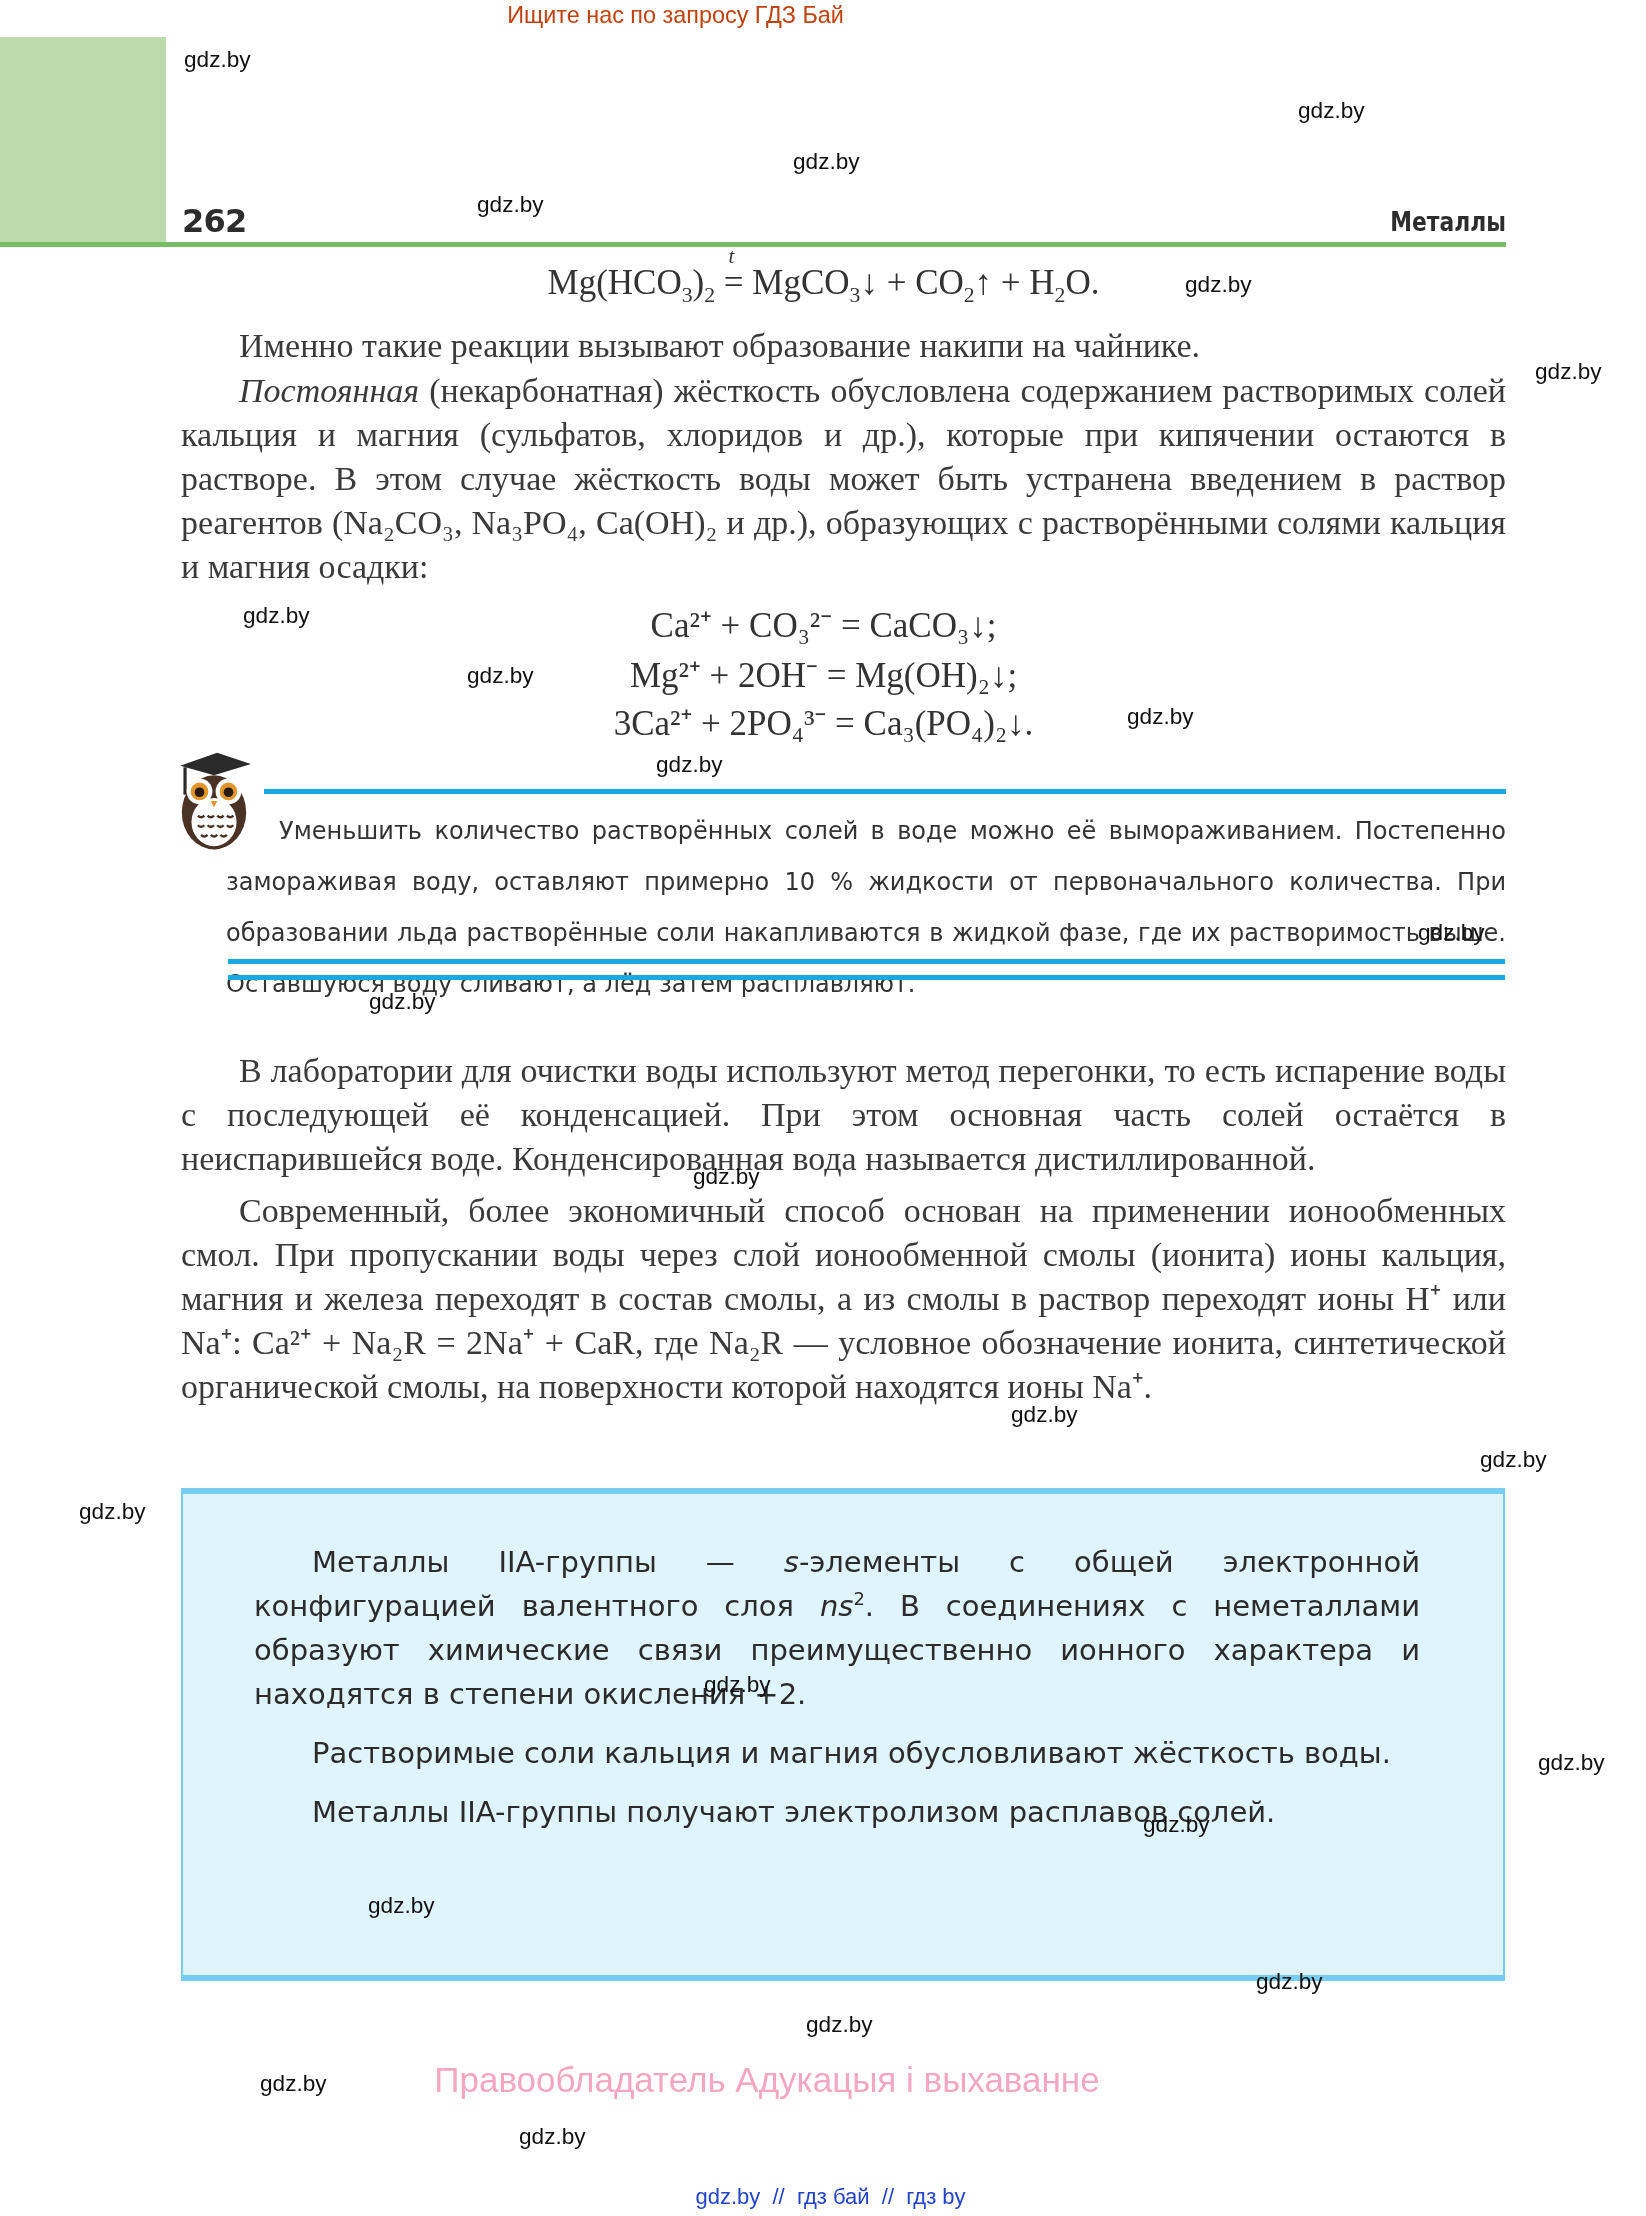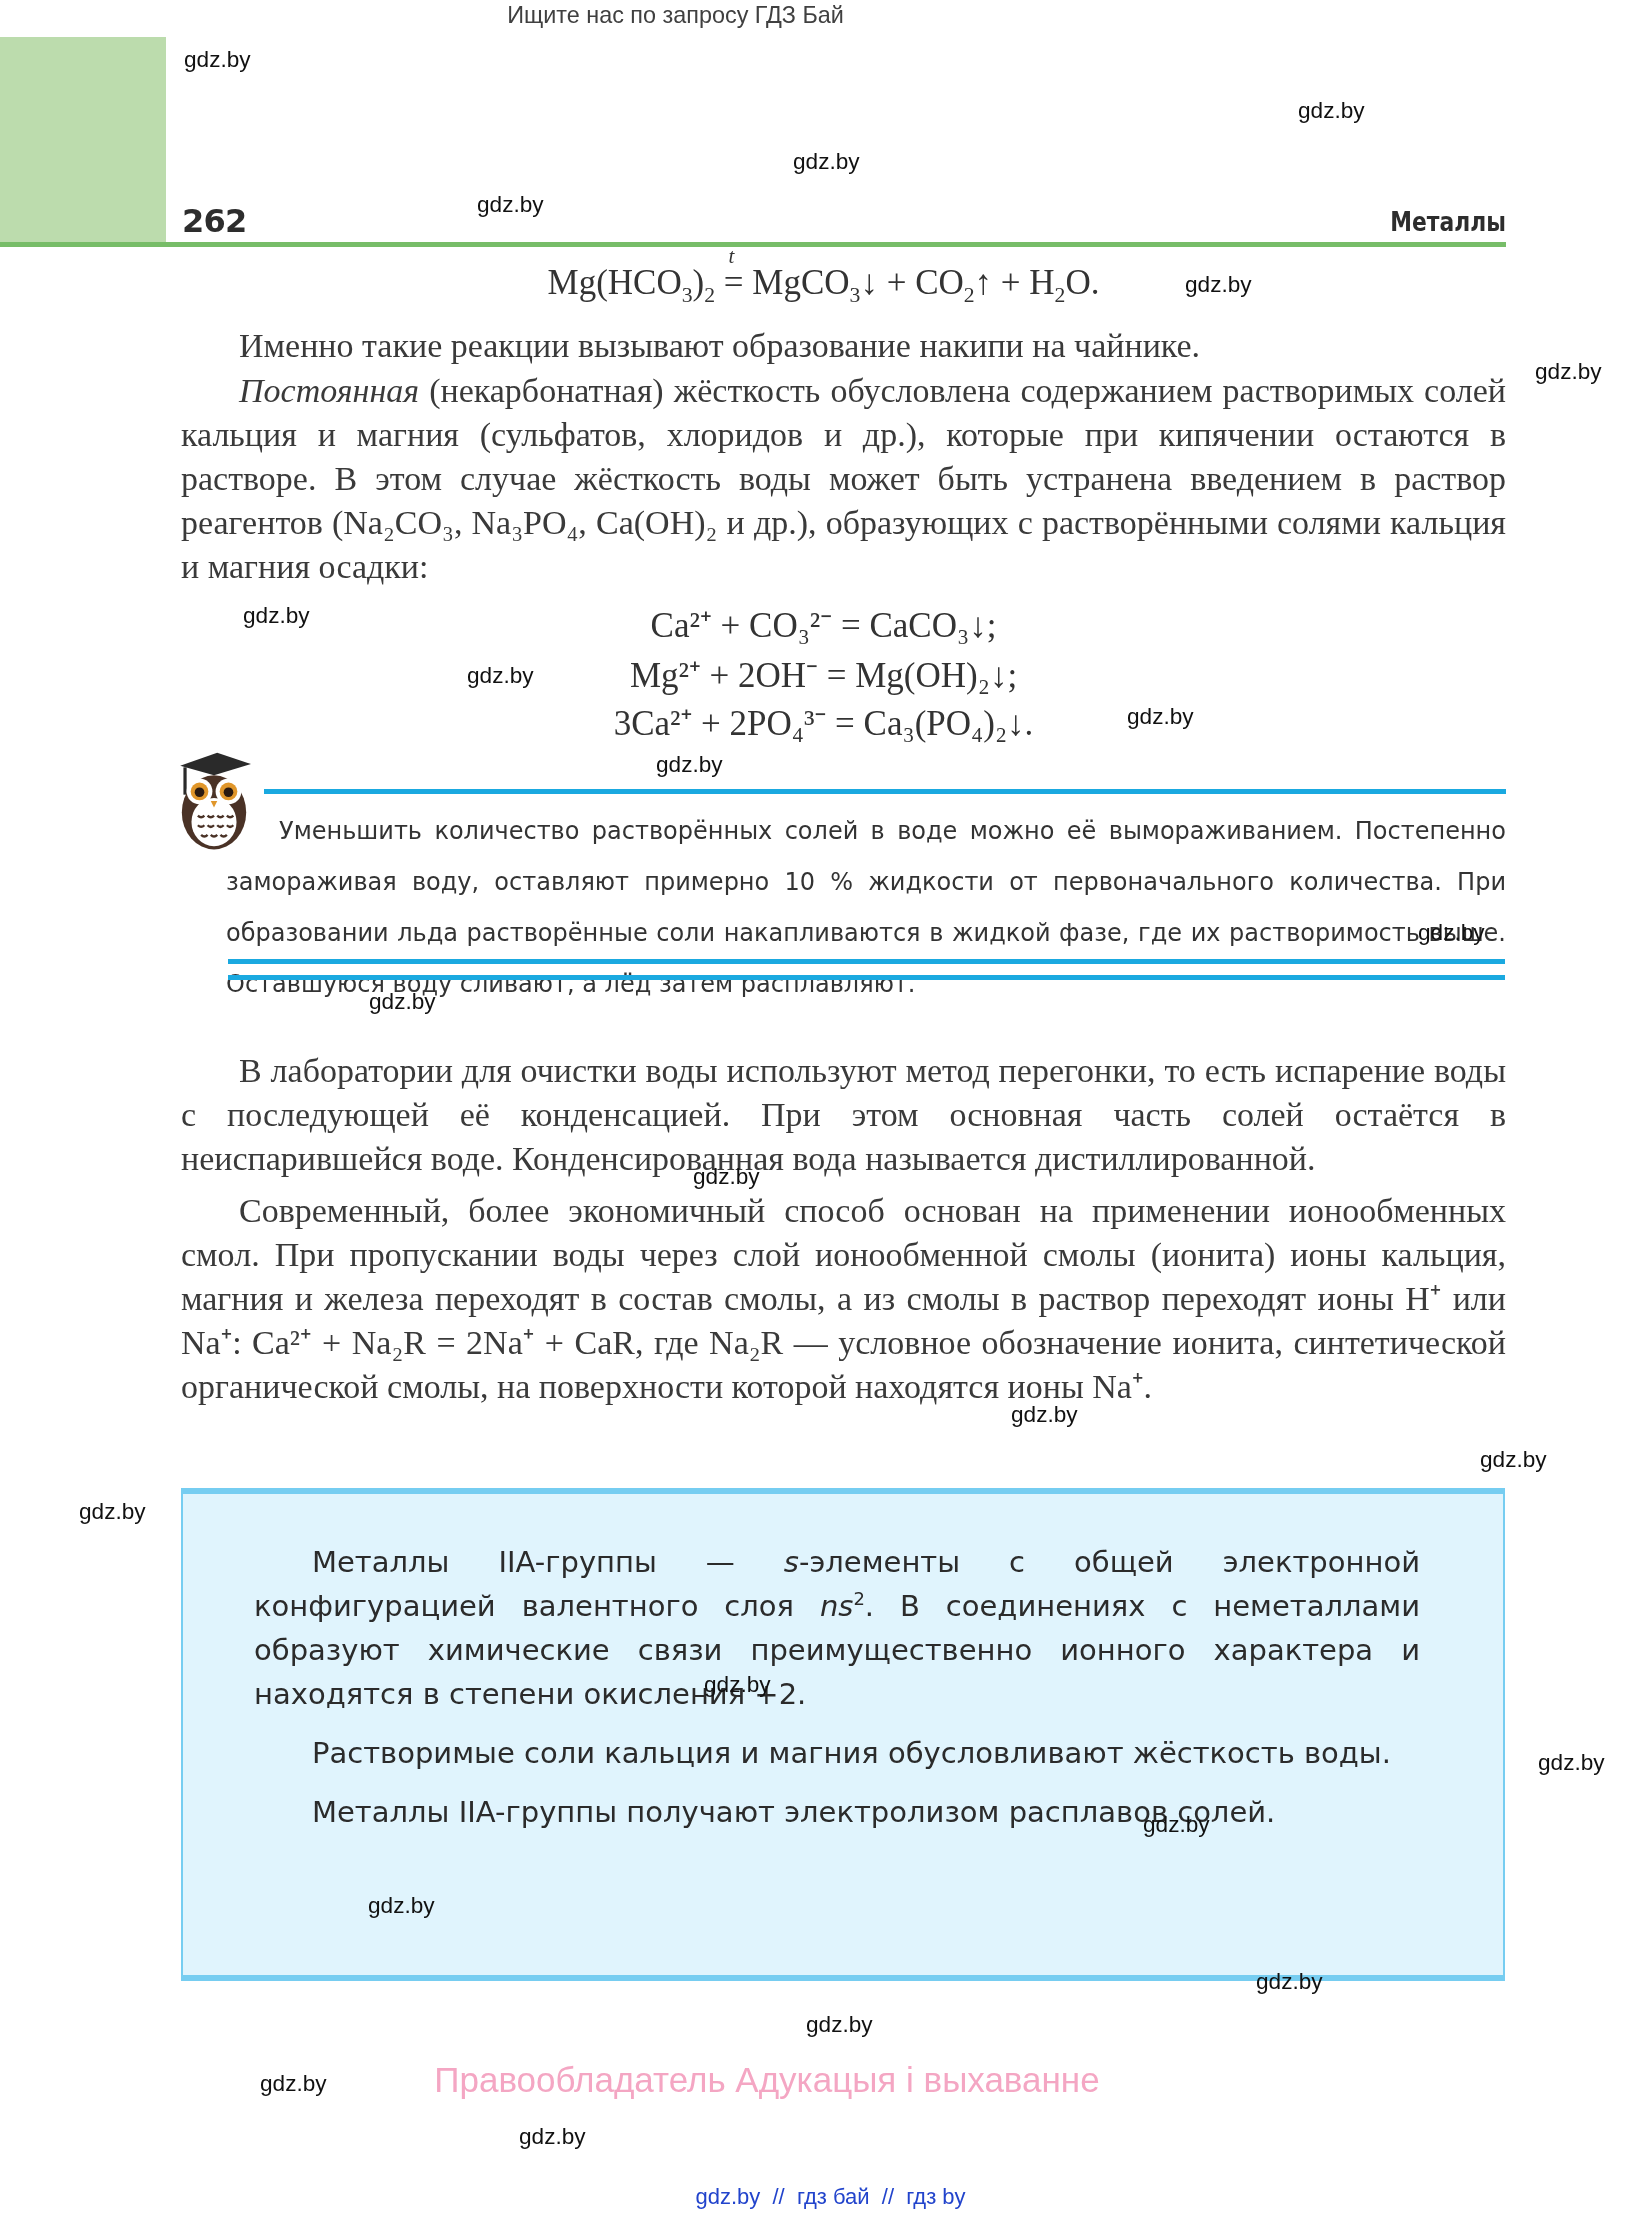--- a/index.html
+++ b/index.html
@@ -1,18 +1,18 @@
 <!DOCTYPE html>
 <html style="font-size:13px"><head>
 <meta charset="utf-8">
 <style>
   html, body { margin:0; padding:0; background:#ffffff; }
   body { width:1647px; height:2216px; position:relative; overflow:hidden; font-family:"Liberation Sans", sans-serif; color:#2b2b2b; }
   .abs { position:absolute; }
-  .top-banner { left:0; width:1351px; top:1.6px; text-align:center; color:#404040; font-size:23.4px; font-family:"Liberation Sans", sans-serif; }
+  .top-banner { left:0; width:1351px; top:1.6px; text-align:center; color:#c2410c; font-size:23.4px; font-family:"Liberation Sans", sans-serif; }
   .green-tab { left:0; top:37px; width:166px; height:205px; background:#bcdcad; }
   .header-rule { left:0; top:242px; width:1506px; height:4.8px; background:#77bd68; }
   .page-number { left:182px; top:202px; font-size:32px; font-weight:bold; color:#2d2d2d; font-family:"DejaVu Sans", sans-serif; letter-spacing:-0.8px; }
   .section-title { right:141px; top:206px; font-size:26.6px; font-weight:bold; color:#2d2d2d; font-family:"DejaVu Sans", sans-serif; transform:scaleX(0.82); transform-origin:right; }
   .wm { font-size:22.6px; color:#111; font-family:"Liberation Sans", sans-serif; }
   .eq { font-family:"Liberation Serif", serif; font-size:35px; color:#333; text-align:center; left:0; width:1647px; }
   .para { left:181px; width:1325px; font-family:"Liberation Serif", serif; font-size:34px; line-height:44px; color:#3a3a3a; text-align:justify; transform-origin:left top; }
   .para .ind { display:inline-block; width:58px; }
   .note-rule { height:4.8px; background:#1aa9e0; }
   .note-text { left:226px; width:1280px; font-family:"DejaVu Sans", sans-serif; font-size:24px; line-height:51px; color:#333; text-align:justify; }

